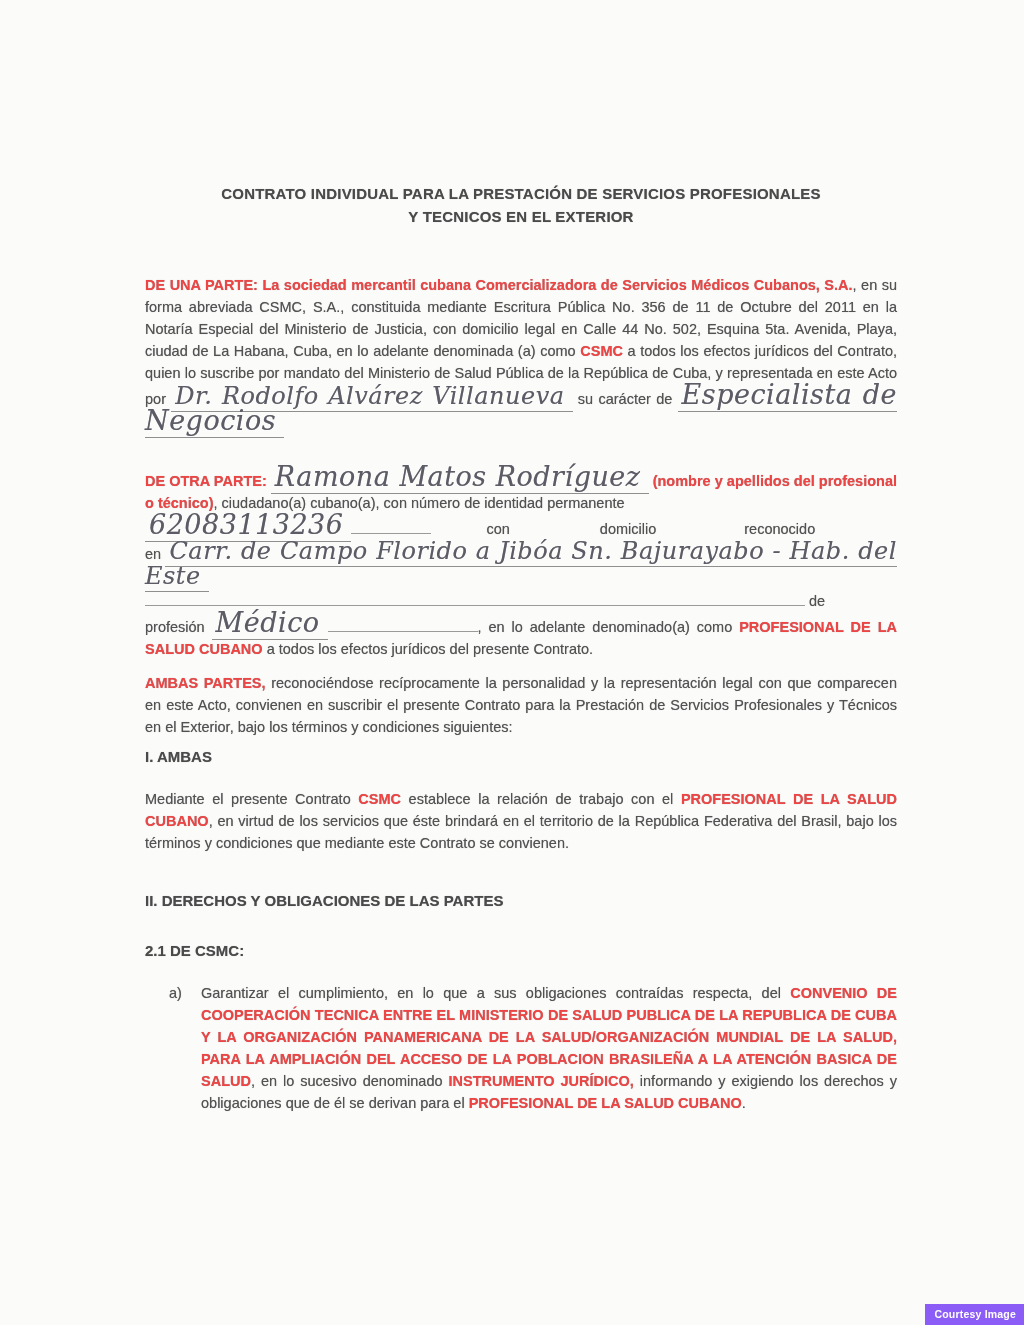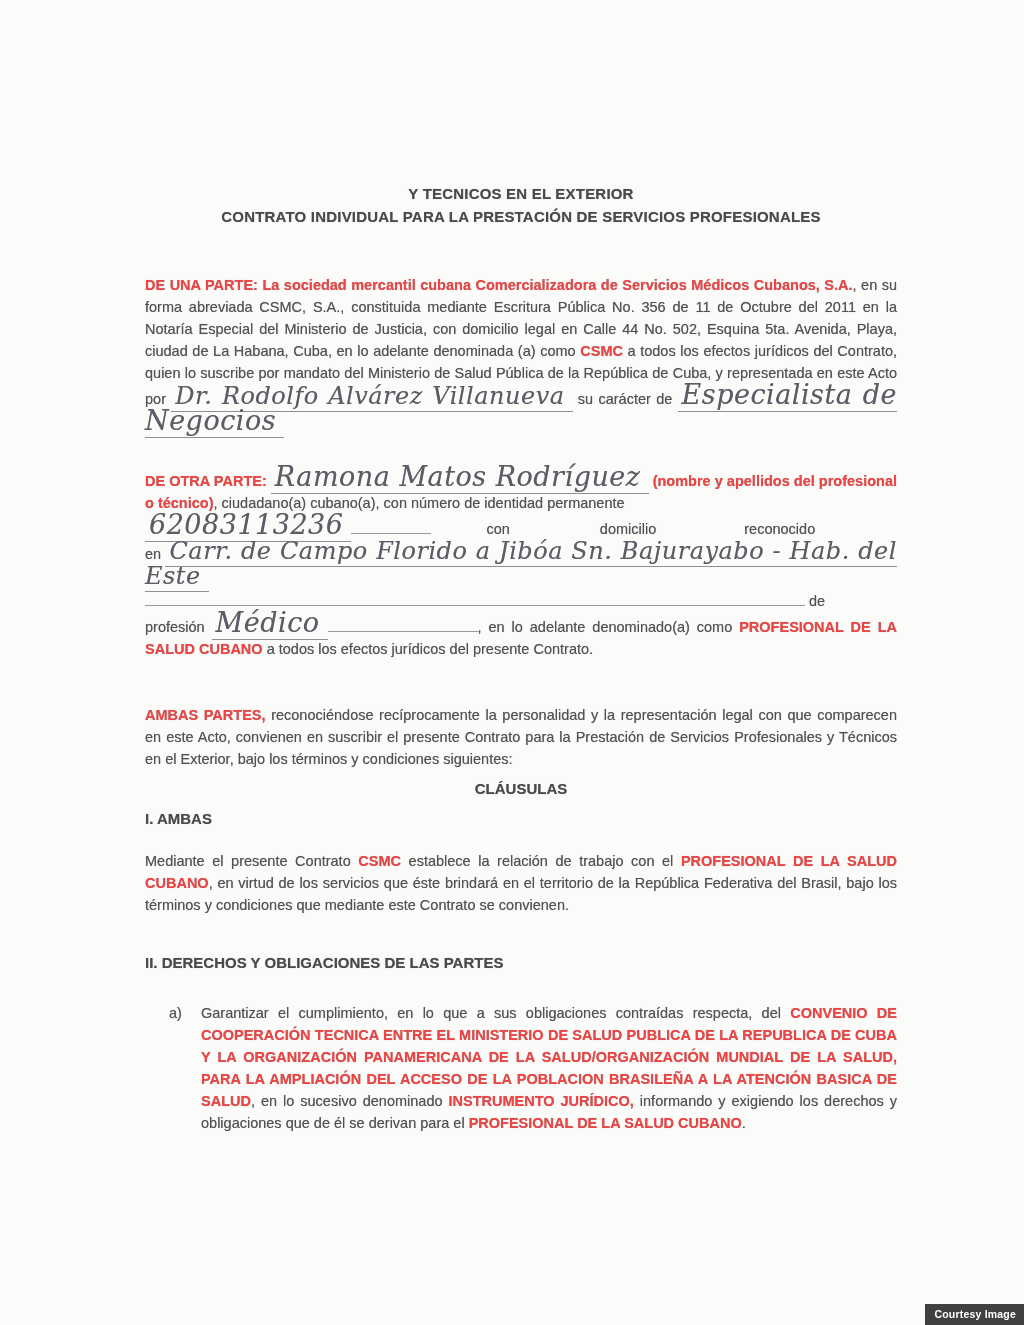--- a/index.html
+++ b/index.html
@@ -28,21 +28,21 @@
   .doc-title{
     text-align:center;
     font-weight:bold;
     font-size:15px;
     color:#4a4a4a;
     letter-spacing:.2px;
     margin-bottom:46px;
     line-height:23px;
   }
   .para{margin:0 0 30px 0;}
-  .para.p2{margin-bottom:44px;}
+  .para.p2{margin-bottom:12px;}
   .para.ambas{margin-bottom:8px;}
   .center-heading{
     text-align:center;font-weight:bold;font-size:15px;color:#4a4a4a;
     margin-bottom:8px;
   }
   .sub-heading{
     font-weight:bold;font-size:15px;color:#4a4a4a;
     margin:0 0 20px 0;
   }
   .p-objeto{margin-bottom:36px;}
@@ -70,52 +70,52 @@
   .seg.lg{font-size:27px;}
   .seg.u{border-bottom:1.5px solid #8f8f8f;padding:0 8px 1px 4px;}
   .seg.blank{
     display:inline-block;height:1em;
     border-bottom:1.5px solid #9a9a9a;
     vertical-align:baseline;
   }
   .seg.gap{display:inline-block;height:1em;vertical-align:baseline;}
   .courtesy-badge{
     position:absolute;right:0;bottom:0;
-    background:#404040;color:#ffffff;
+    background:#8b5cf6;color:#ffffff;
     font-family:"Liberation Sans",sans-serif;
     font-weight:bold;font-size:10.5px;
     padding:4px 8px 5px 9px;
     letter-spacing:.2px;
   }
 </style>
 </head>
 <body>
 
 <div class="scan-page">
   <div class="content">
 
     <div class="doc-title">
+      <div>CONTRATO INDIVIDUAL PARA LA PRESTACIÓN DE SERVICIOS PROFESIONALES</div>
       <div>Y TECNICOS EN EL EXTERIOR</div>
-      <div>CONTRATO INDIVIDUAL PARA LA PRESTACIÓN DE SERVICIOS PROFESIONALES</div>
     </div>
 
     <p class="para p1"><span class="seg b">DE UNA PARTE: </span><span class="seg b">La sociedad mercantil cubana Comercializadora de Servicios Médicos Cubanos, S.A.</span><span class="seg ">, en su forma abreviada CSMC, S.A., constituida mediante Escritura Pública No. 356 de 11 de Octubre del 2011 en la Notaría Especial del Ministerio de Justicia, con domicilio legal en Calle 44 No. 502, Esquina 5ta. Avenida, Playa, ciudad de La Habana, Cuba, en lo adelante denominada (a) como </span><span class="seg b">CSMC</span><span class="seg "> a todos los efectos jurídicos del Contrato, quien lo suscribe por mandato del Ministerio de Salud Pública de la República de Cuba, y representada en este Acto por </span><span class="seg hw u">Dr. Rodolfo Alvárez Villanueva</span><span class="seg "> su carácter de </span><span class="seg hw u lg">Especialista de Negocios</span></p>
 
     <p class="para p2"><span class="seg b">DE OTRA PARTE: </span><span class="seg hw u lg">Ramona Matos Rodríguez</span><span class="seg "> </span><span class="seg b">(nombre y apellidos del profesional o técnico)</span><span class="seg ">, ciudadano(a) cubano(a), con número de identidad permanente</span><br><span class="seg hw u lg">62083113236</span><span class="seg blank" style="width: 80px;"></span><span class="seg gap" style="width: 55px;"></span><span class="seg ">con</span><span class="seg gap" style="width: 90px;"></span><span class="seg ">domicilio</span><span class="seg gap" style="width: 88px;"></span><span class="seg ">reconocido</span><br><span class="seg ">en </span><span class="seg hw u">Carr. de Campo Florido a Jibóa Sn. Bajurayabo - Hab. del Este</span><br><span class="seg blank" style="width: 660px;"></span><span class="seg "> de</span><br><span class="seg ">profesión </span><span class="seg hw u lg">Médico</span><span class="seg blank" style="width: 150px;"></span><span class="seg ">, en lo adelante denominado(a) como </span><span class="seg b">PROFESIONAL DE LA SALUD CUBANO</span><span class="seg "> a todos los efectos jurídicos del presente Contrato.</span></p>
 
     <p class="para ambas"><span class="seg b">AMBAS PARTES,</span><span class="seg "> reconociéndose recíprocamente la personalidad y la representación legal con que comparecen en este Acto, convienen en suscribir el presente Contrato para la Prestación de Servicios Profesionales y Técnicos en el Exterior, bajo los términos y condiciones siguientes:</span></p>
 
-    <div class="center-heading">CLÁUSULAS</div>
 
     <div class="sub-heading">I.  AMBAS</div>
 
     <p class="para p-objeto"><span class="seg ">Mediante el presente Contrato </span><span class="seg b">CSMC</span><span class="seg "> establece la relación de trabajo con el </span><span class="seg b">PROFESIONAL DE LA SALUD CUBANO</span><span class="seg ">, en virtud de los servicios que éste brindará en el territorio de la República Federativa del Brasil, bajo los términos y condiciones que mediante este Contrato se convienen.</span></p>
 
     <div class="sub-heading sec2">II. DERECHOS Y OBLIGACIONES DE LAS PARTES</div>
 
+    <div class="sub-heading sec21">2.1 DE CSMC:</div>
 
     <div class="item">
       <span class="marker">a)</span>
       <div class="item-text"><span class="seg ">Garantizar el cumplimiento, en lo que a sus obligaciones contraídas respecta,  del </span><span class="seg b">CONVENIO DE COOPERACIÓN TECNICA ENTRE EL MINISTERIO DE SALUD PUBLICA DE LA REPUBLICA DE CUBA Y LA ORGANIZACIÓN PANAMERICANA DE LA SALUD/ORGANIZACIÓN MUNDIAL DE LA SALUD, PARA LA AMPLIACIÓN DEL ACCESO DE LA POBLACION BRASILEÑA A LA ATENCIÓN BASICA DE SALUD</span><span class="seg ">, en lo sucesivo denominado </span><span class="seg b">INSTRUMENTO JURÍDICO,</span><span class="seg "> informando y exigiendo los derechos y obligaciones que de él se derivan para el </span><span class="seg b">PROFESIONAL DE LA SALUD CUBANO</span><span class="seg ">.</span></div>
     </div>
 
   </div>
 
   <div class="courtesy-badge">Courtesy Image</div>
 </div>

